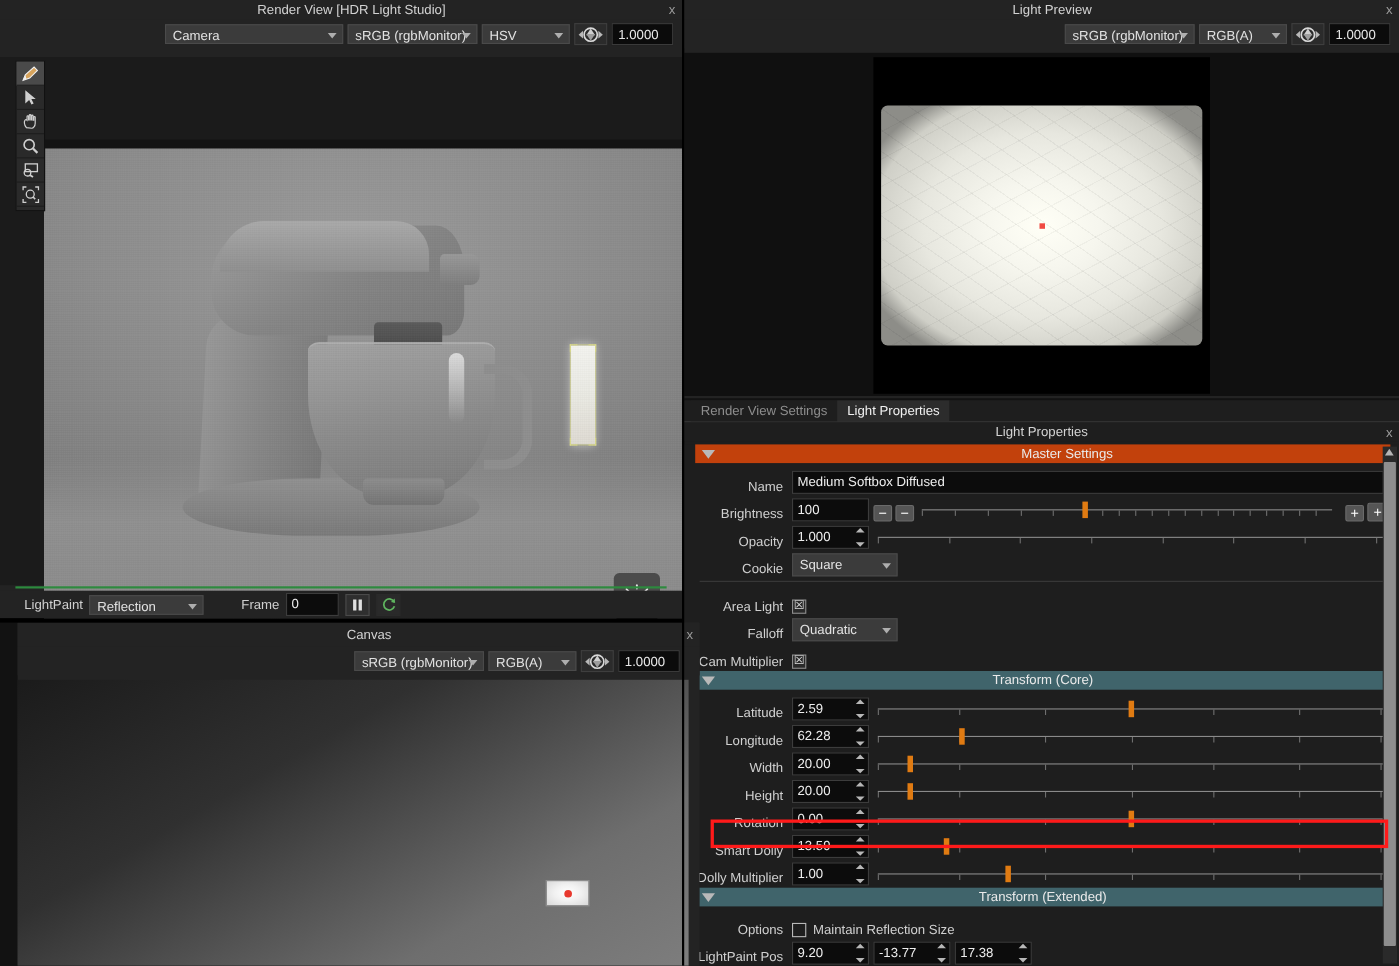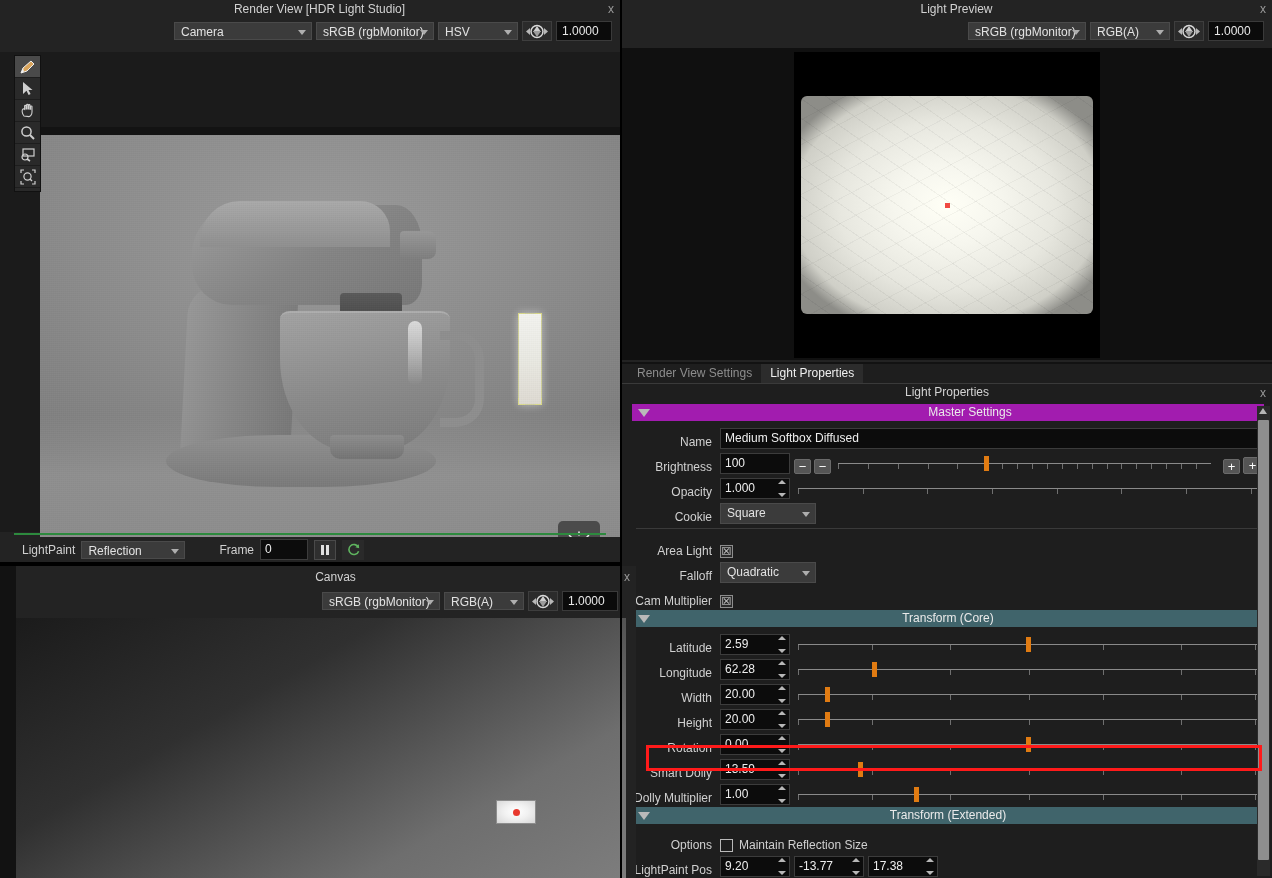--- a/index.html
+++ b/index.html
@@ -241,21 +241,21 @@
   }
   .props-scroll{
     position:absolute; left:0; top:40px; width:650px; height:474px;
     background:#1e1e1e;
   }
   .section-head{
     position:relative; height:17px; line-height:17px;
     margin:0 8px 0 10px;
     font-size:12px; text-align:center; color:#eaeaea;
   }
-  .section-head.master{ background:#a21caf;padding-left:44px; }
+  .section-head.master{ background:#c2410c;padding-left:44px; }
   .section-head.transform{ background:#40646b; }
   .section-head .tri{
     position:absolute; left:6px; top:5px;
     width:0;height:0;border-left:6px solid transparent;border-right:6px solid transparent;
     border-top:8px solid #b9b9b9; cursor:pointer;
   }
   .row{ display:flex; align-items:flex-end; height:25px; }
   .row .rlabel{
     width:98px; text-align:right; padding-right:8px;
     font-size:12px; color:#d0d0d0; white-space:nowrap;
@@ -336,21 +336,21 @@
 
 <div class="app">
 
   <div class="panel" id="render-view">
     <div class="panel-title">
       <span>Render View [HDR Light Studio]</span>
       <span class="panel-close">x</span>
     </div>
 
     <div class="ctrlbar">
-      <div class="combo" style="width:138px;">
+      <div class="combo" style="width:162px;">
         <span>Camera</span>
         <span class="arrow"></span>
       </div>
       <div class="combo" style="width:118px;">
         <span>sRGB (rgbMonitor)</span>
         <span class="arrow"></span>
       </div>
       <div class="combo" style="width:80px;">
         <span>HSV</span>
         <span class="arrow"></span>

